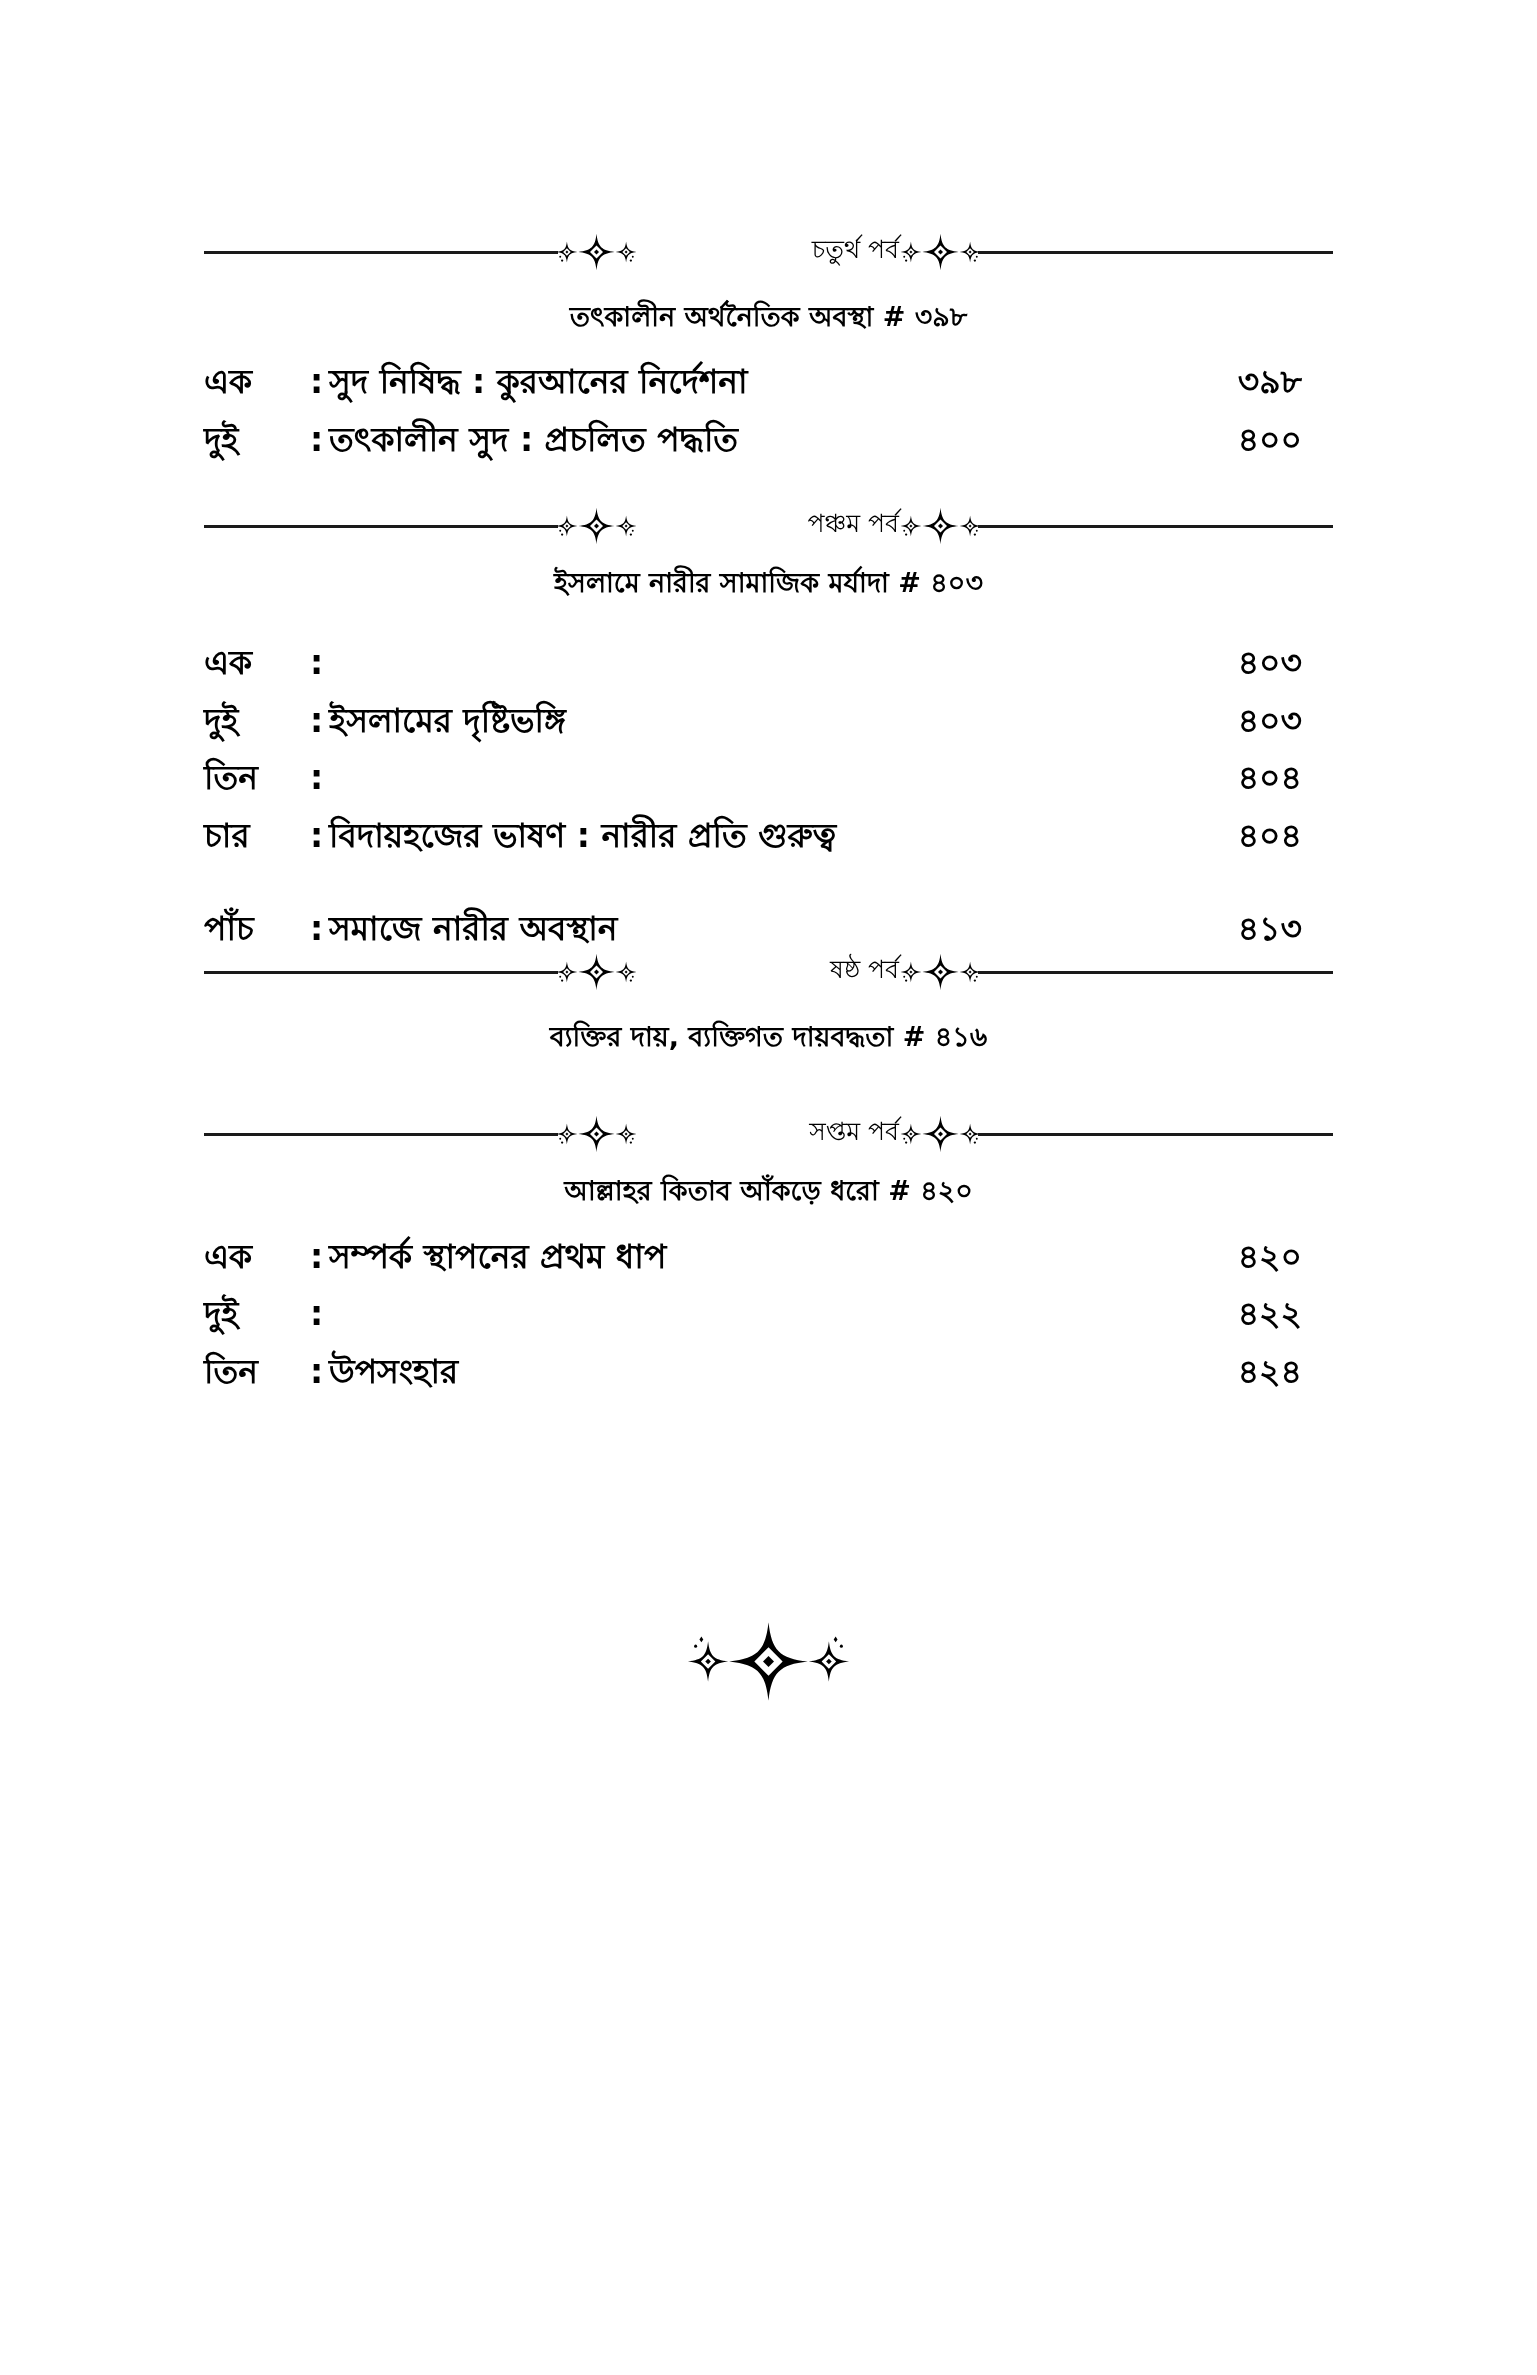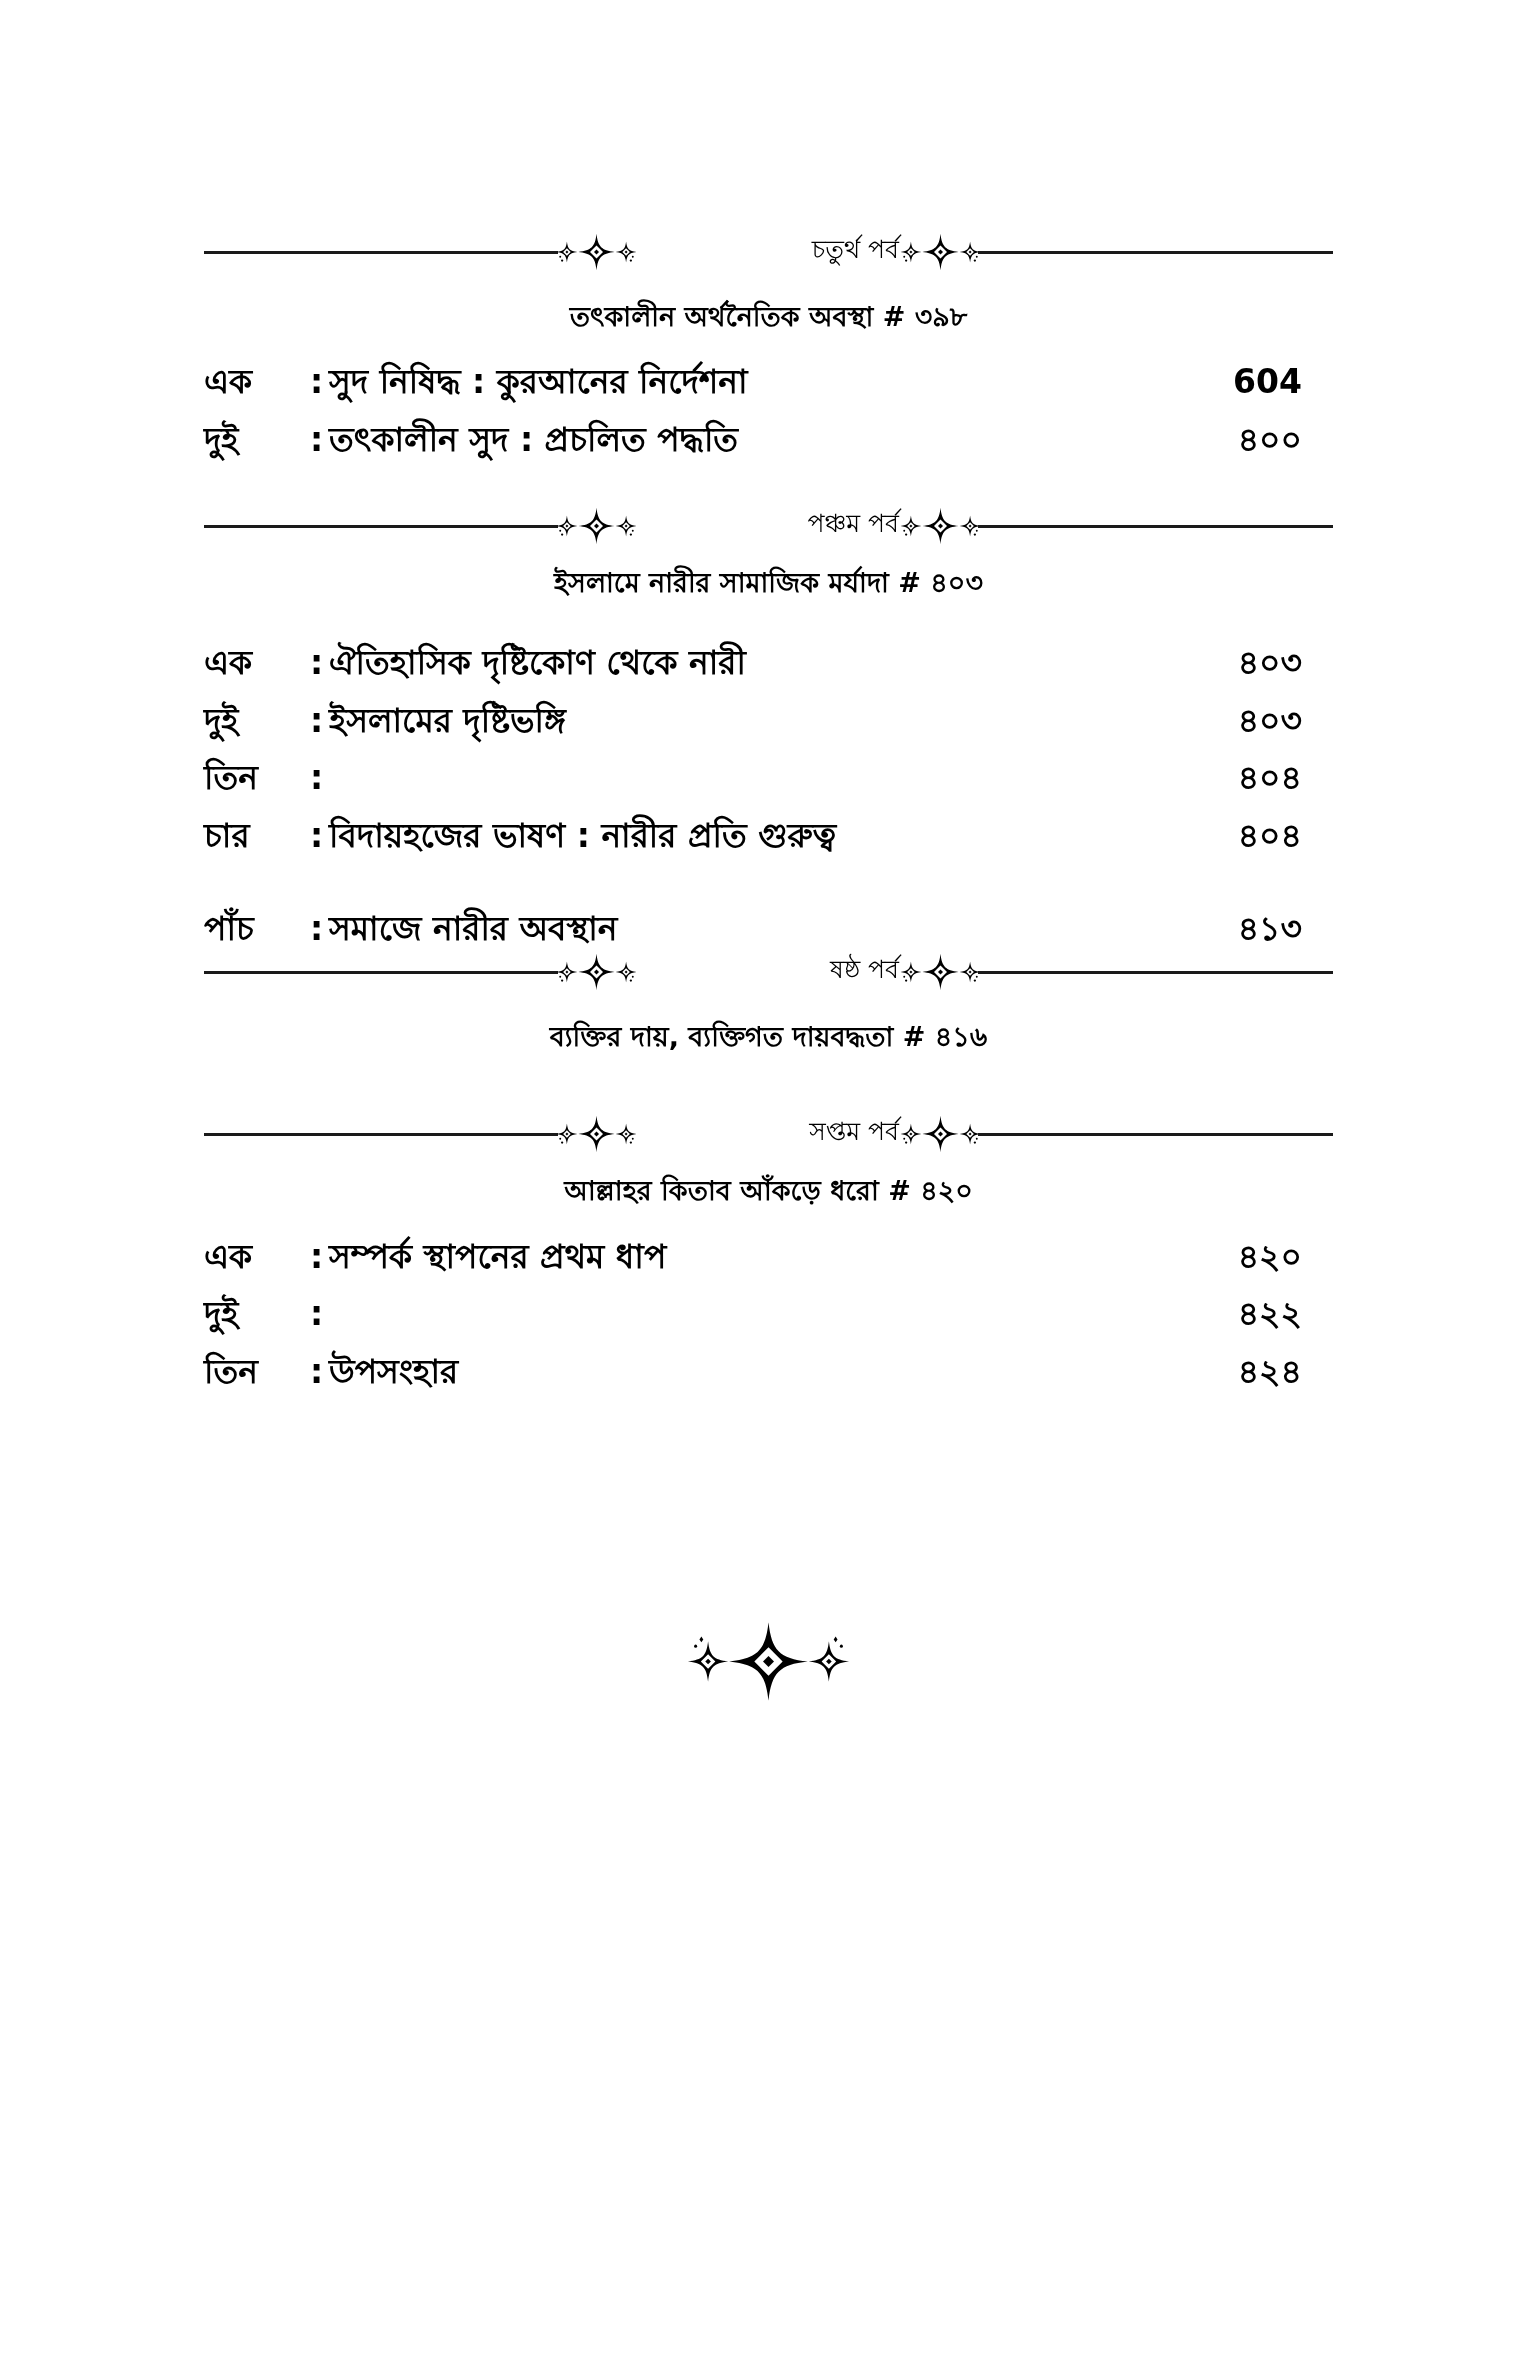--- a/index.html
+++ b/index.html
@@ -54,21 +54,21 @@
   <svg class="orn right" viewBox="0 0 84 44" width="81" height="42">
       <use href="#orn"></use>
     </svg>
   <div class="line right"></div>
 </div>
 <div class="heading" style="top:294px;">তৎকালীন অর্থনৈতিক অবস্থা # ৩৯৮</div>
 <div class="row" style="top:358px;">
   <span class="num">এক</span>
   <span class="colon">:</span>
   <span class="text">সুদ নিষিদ্ধ : কুরআনের নির্দেশনা</span>
-  <span class="page">604</span>
+  <span class="page">৩৯৮</span>
 </div>
 <div class="row" style="top:416px;">
   <span class="num">দুই</span>
   <span class="colon">:</span>
   <span class="text">তৎকালীন সুদ : প্রচলিত পদ্ধতি</span>
   <span class="page">৪০০</span>
 </div>
 
 <div class="divider" style="top:497px;">
   <div class="line left"></div>
@@ -78,21 +78,20 @@
   <div class="title">পঞ্চম পর্ব</div>
   <svg class="orn right" viewBox="0 0 84 44" width="81" height="42">
       <use href="#orn"></use>
     </svg>
   <div class="line right"></div>
 </div>
 <div class="heading" style="top:560px;">ইসলামে নারীর সামাজিক মর্যাদা # ৪০৩</div>
 <div class="row" style="top:639px;">
   <span class="num">এক</span>
   <span class="colon">:</span>
-  <span class="text">ঐতিহাসিক দৃষ্টিকোণ থেকে নারী</span>
   <span class="page">৪০৩</span>
 </div>
 <div class="row" style="top:697px;">
   <span class="num">দুই</span>
   <span class="colon">:</span>
   <span class="text">ইসলামের দৃষ্টিভঙ্গি</span>
   <span class="page">৪০৩</span>
 </div>
 <div class="row" style="top:754px;">
   <span class="num">তিন</span>

